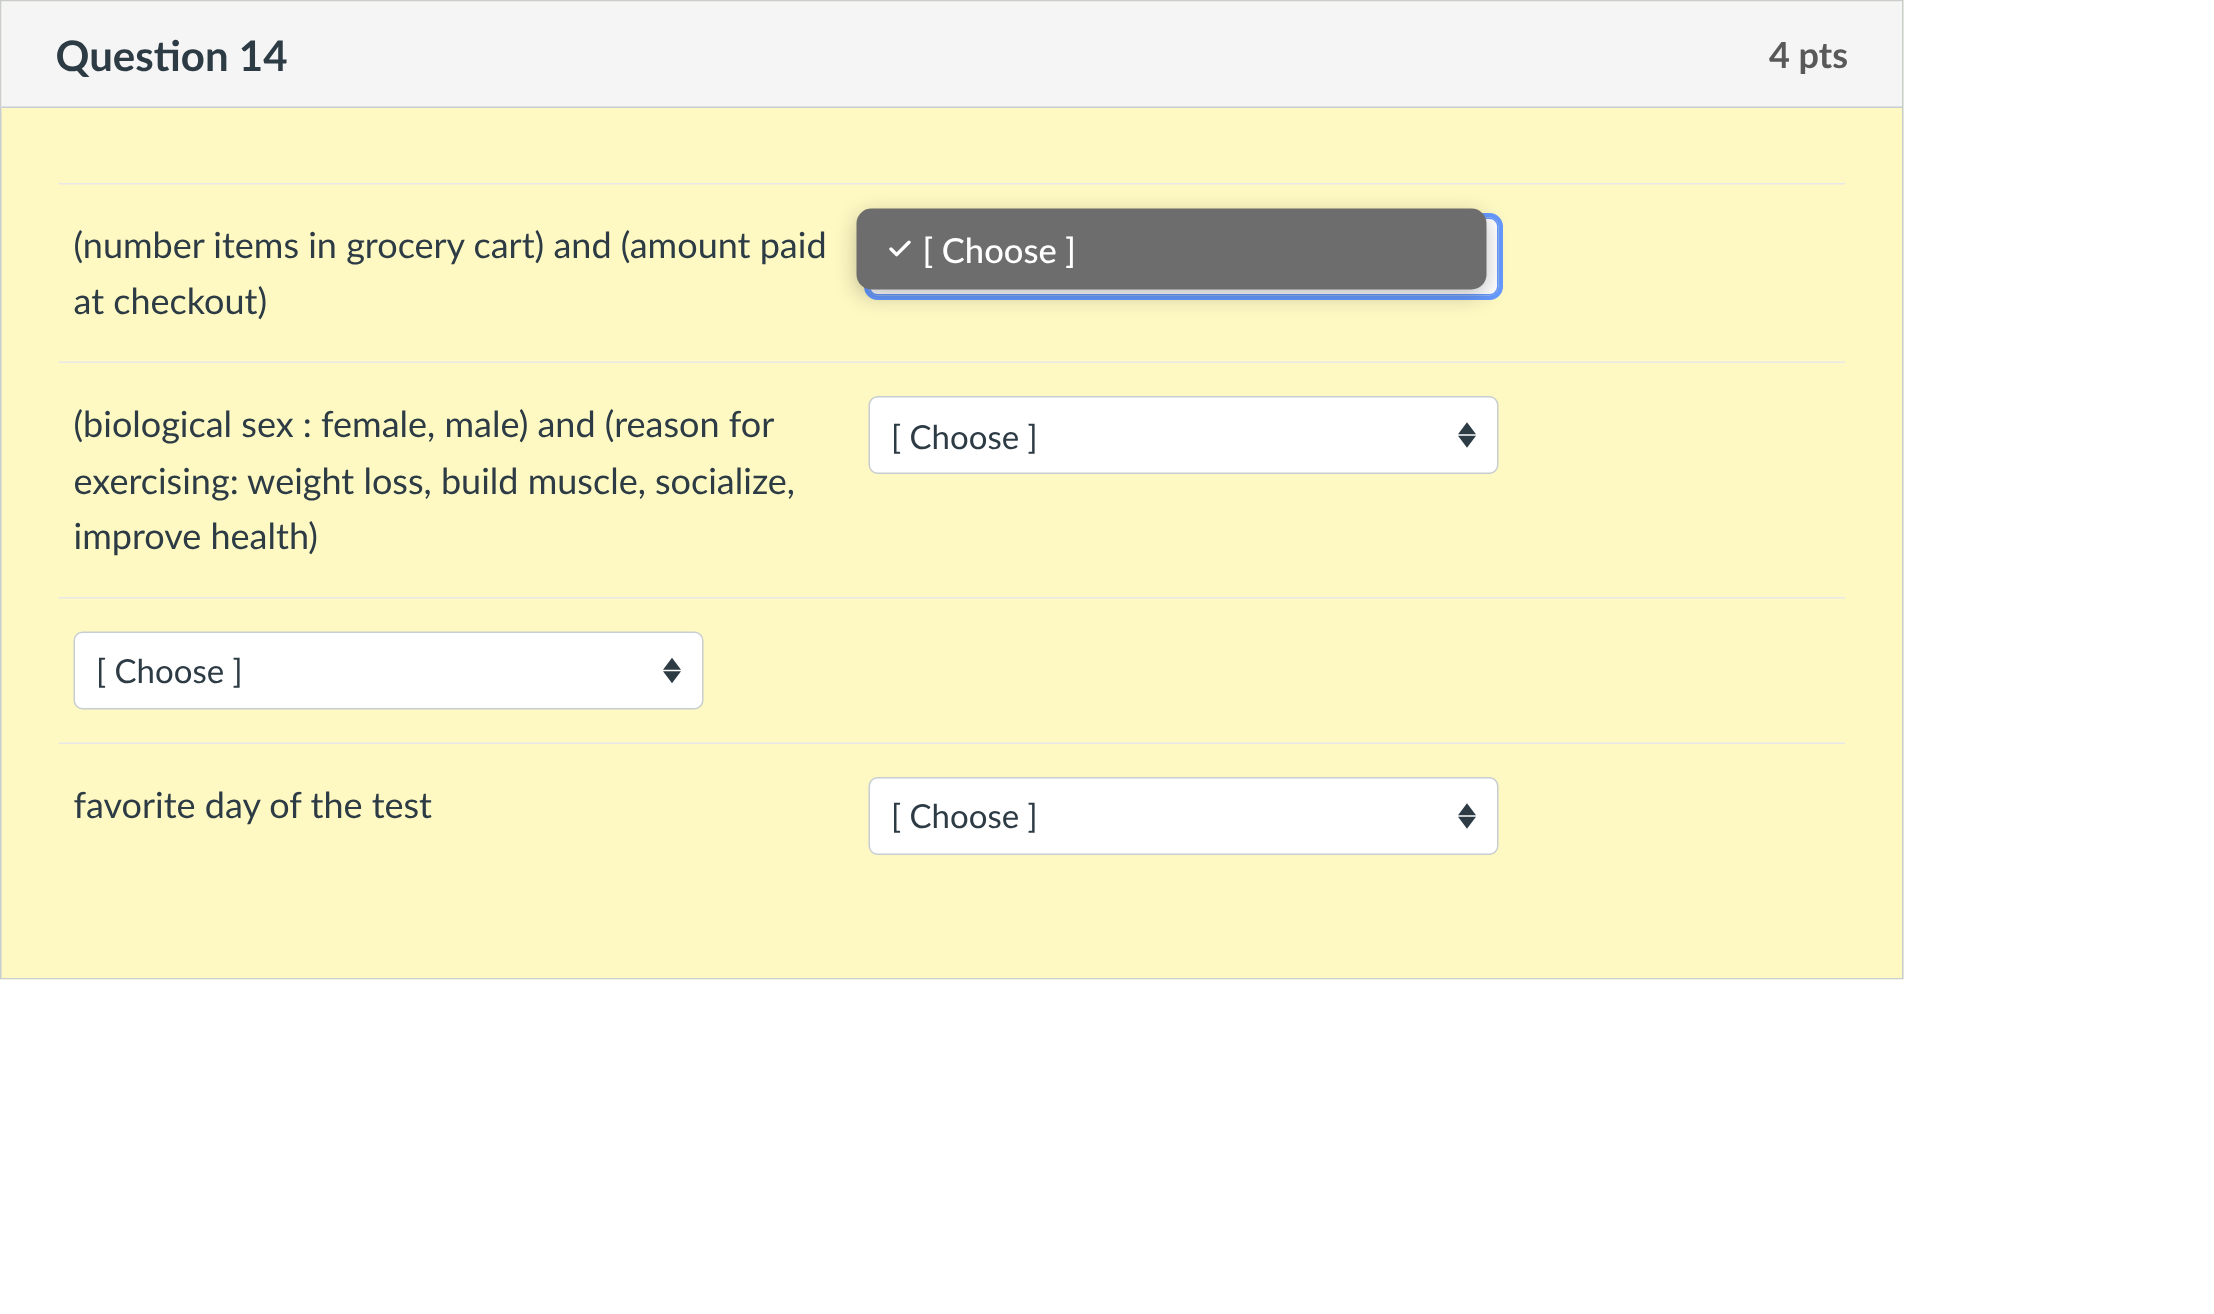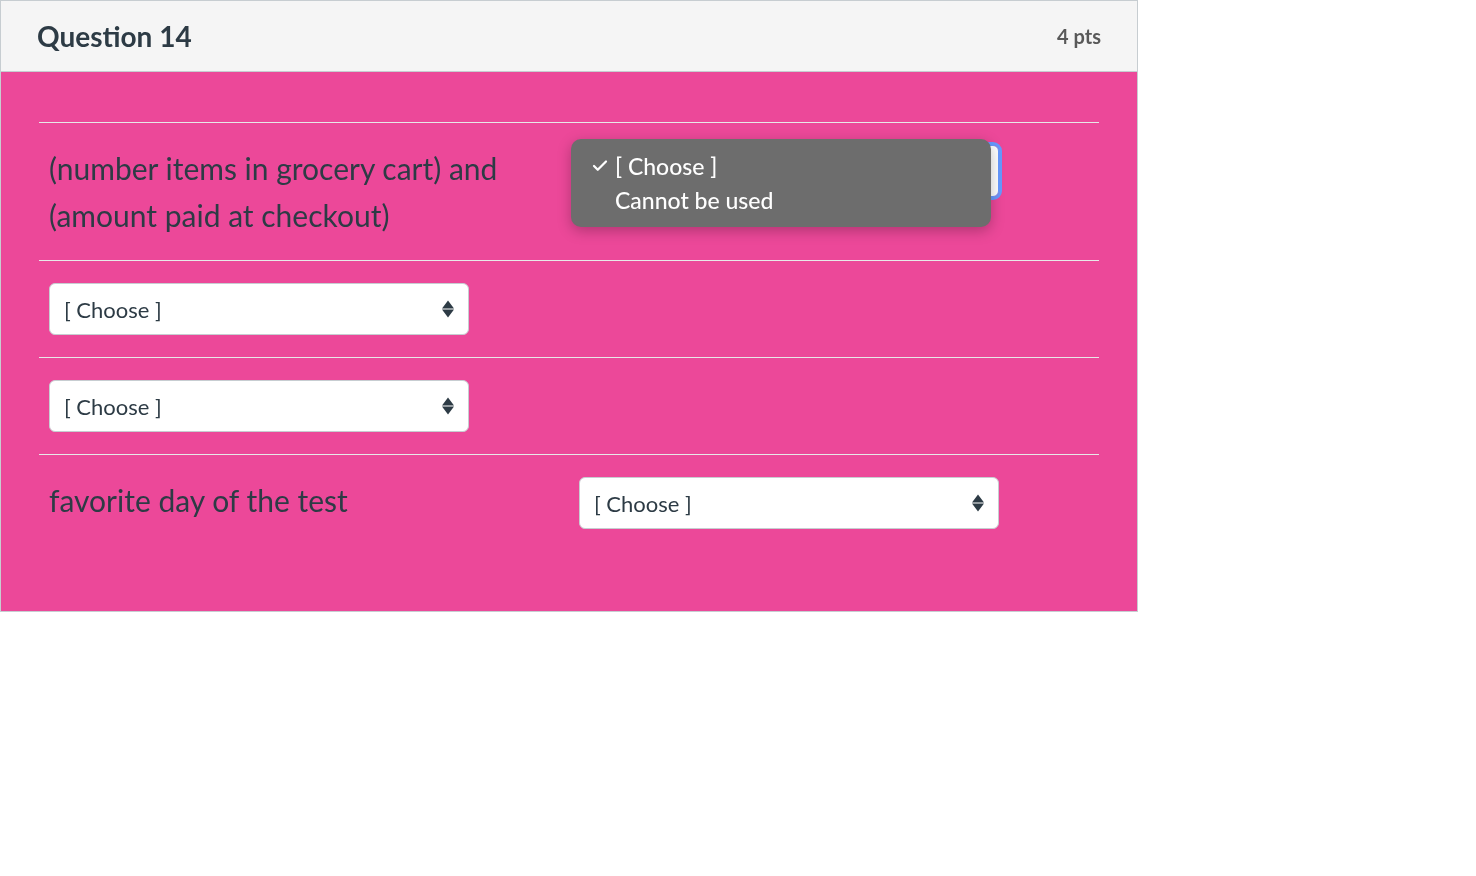--- a/index.html
+++ b/index.html
@@ -4,61 +4,61 @@
 <style>
   * { box-sizing: border-box; }
   html, body {
     margin: 0;
     padding: 0;
     font-family: "Lato", "Helvetica Neue", Helvetica, Arial, sans-serif;
     background: #fff;
     color: #2d3b45;
   }
   .question-container {
-    width: 1138px;
+    width: 1269px;
     margin: 0;
     border: 1px solid #c7cdd1;
-    background: #ec4899;
+    background: #fef9c3;
   }
   .question-header {
     display: flex;
     justify-content: space-between;
     align-items: center;
     padding: 18px 36px;
     background: #f5f5f5;
     border-bottom: 1px solid #c7cdd1;
   }
   .question-title {
     font-size: 28px;
     font-weight: 700;
     color: #2d3b45;
   }
   .question-points {
-    font-size: 20px;
+    font-size: 24px;
     font-weight: 700;
     color: #595959;
   }
   .question-body {
     padding: 50px 38px 60px 38px;
     position: relative;
   }
   .question-prompt {
     font-size: 24px;
     color: #2d3b45;
     margin-bottom: 40px;
   }
   .match-row {
     display: flex;
     align-items: flex-start;
     border-top: 1px solid #e8e8e8;
     padding: 22px 10px 22px 10px;
   }
   .match-label {
     flex: 0 0 530px;
-    font-size: 30px;
+    font-size: 24px;
     color: #2d3b45;
     line-height: 1.55;
     padding-right: 10px;
   }
   .match-select-wrap {
     flex: 0 0 420px;
     position: relative;
   }
   .select-box {
     width: 420px;
@@ -159,29 +159,26 @@
 
         <div class="dropdown-menu">
           <div class="dropdown-item">
             <span class="check">
               <svg viewBox="0 0 24 24" fill="none" stroke="#fff" stroke-width="3" stroke-linecap="round" stroke-linejoin="round">
                   <polyline points="4 12 9 17 20 6"></polyline>
                 </svg>
             </span>
             <span>[ Choose ]</span>
           </div>
-          <div class="dropdown-item">
-            <span class="check"></span>
-            <span>Cannot be used</span>
-          </div>
-        </div>
-      </div>
-    </div>
-
-    <div class="match-row">
+        </div>
+      </div>
+    </div>
+
+    <div class="match-row">
+      <div class="match-label">(biological sex : female, male) and (reason for exercising: weight loss, build muscle, socialize, improve health)</div>
       <div class="match-select-wrap">
         <div class="select-box">
           <span>[ Choose ]</span>
           <span class="select-arrows">
             <span class="tri-up"></span>
             <span class="tri-down"></span>
           </span>
         </div>
       </div>
     </div>

